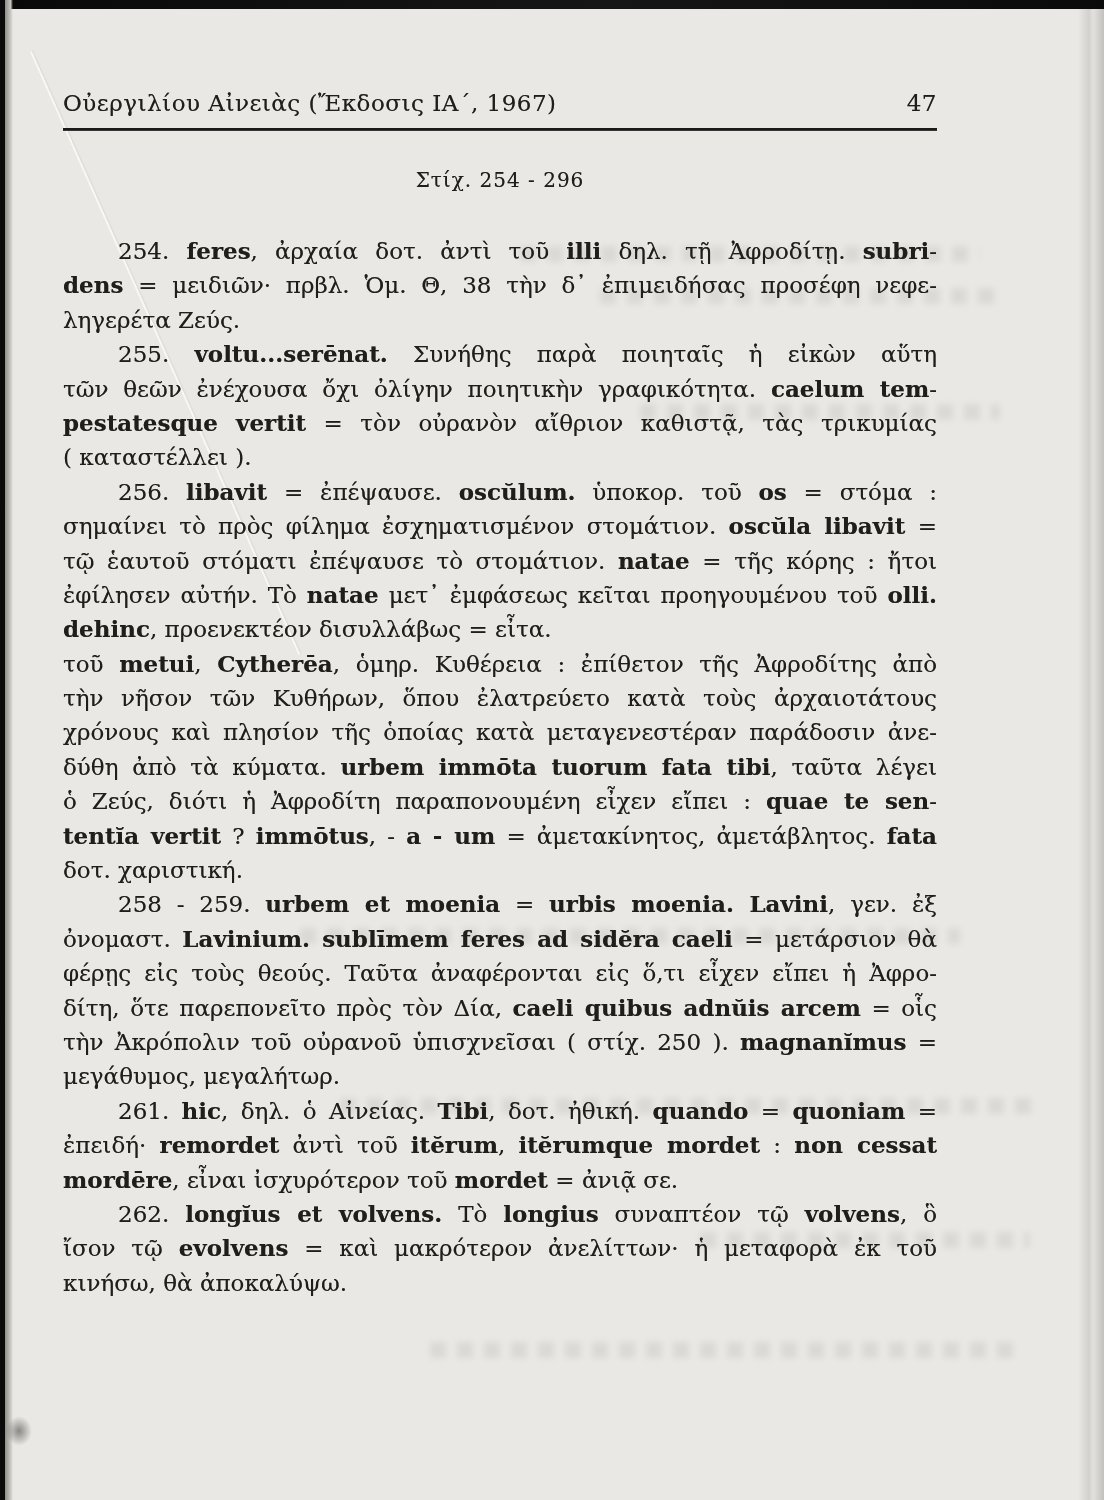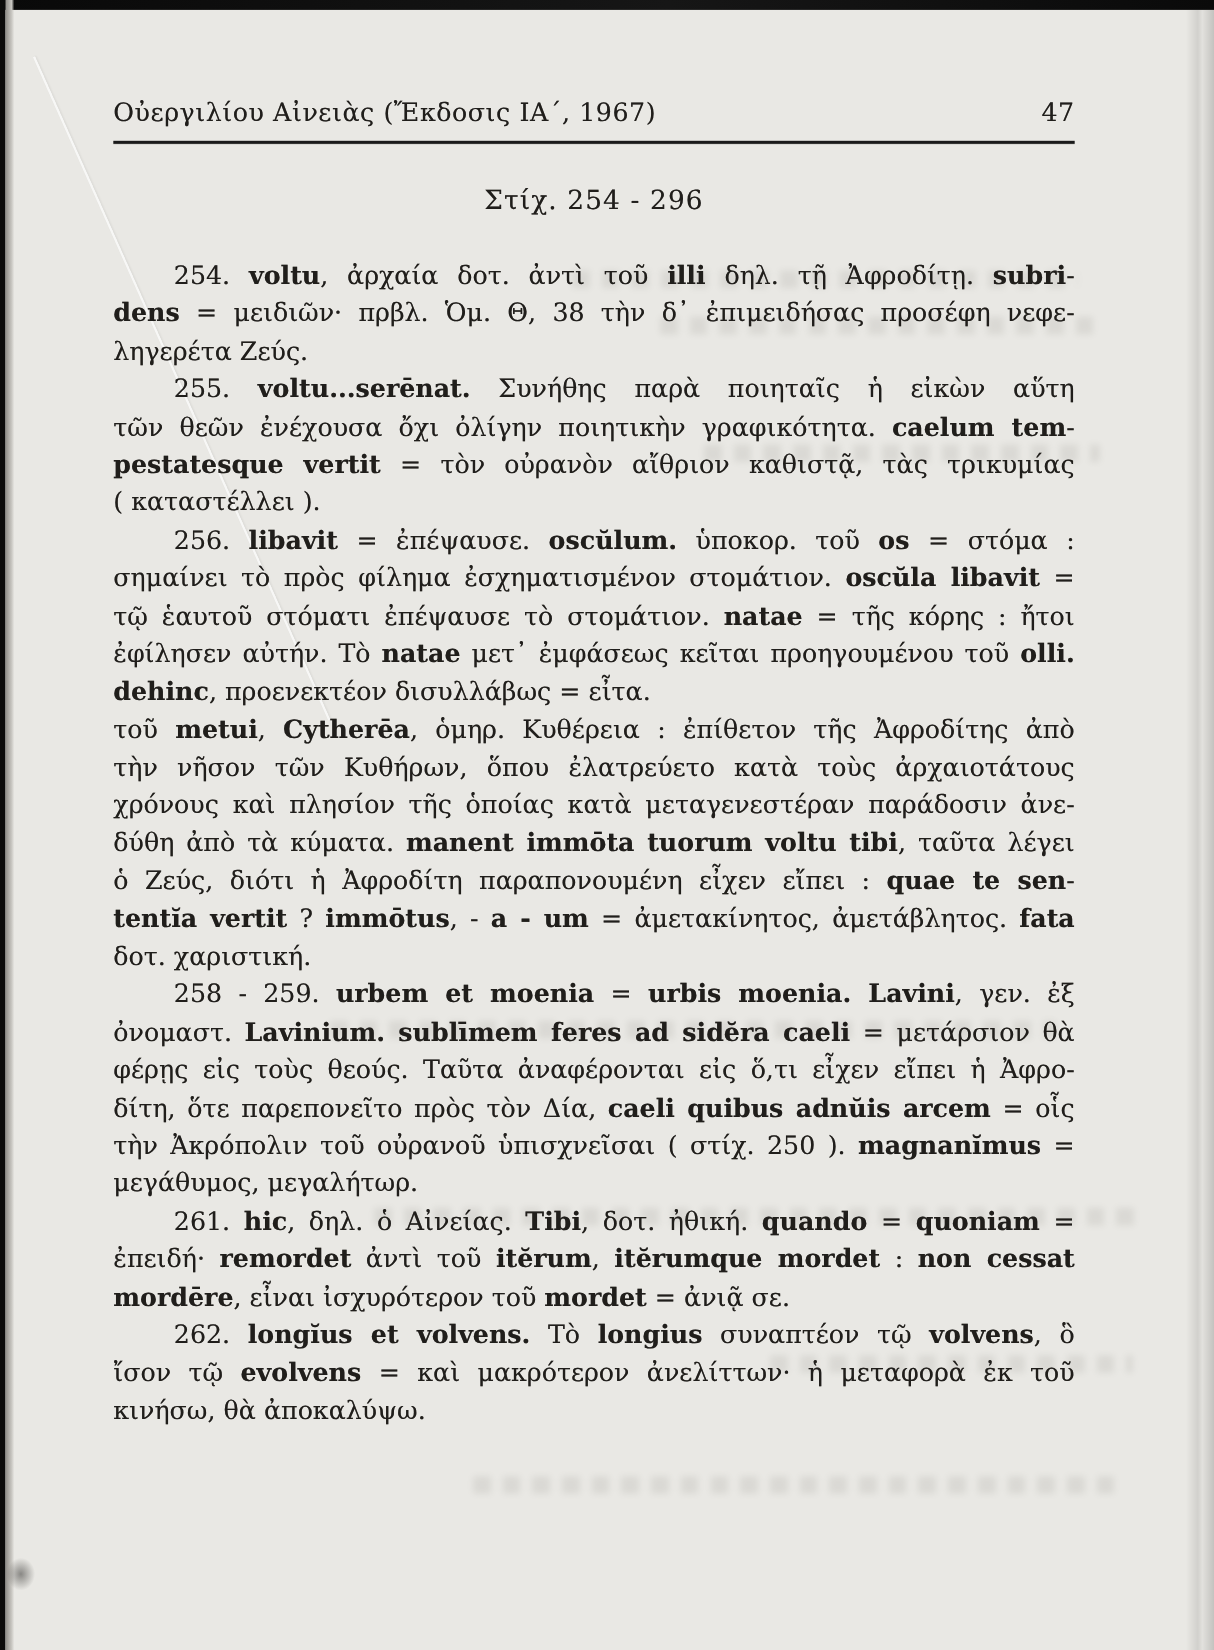--- a/index.html
+++ b/index.html
@@ -36,28 +36,28 @@
   .g1 { left: 520px; top: 246px; width: 460px; }
   .g2 { left: 600px; top: 288px; width: 400px; }
   .g3 { left: 640px; top: 404px; width: 360px; }
   .g4 { left: 300px; top: 928px; width: 660px; }
   .g5 { left: 340px; top: 1098px; width: 700px; }
   .g6 { left: 700px; top: 1232px; width: 330px; }
   .g7 { left: 430px; top: 1342px; width: 590px; }
 
   
   .content { position: absolute; left: 63px; top: 0; width: 874px; height: 1200px;
-    text-shadow: 0 0 0.6px rgba(32,30,27,0.55); margin-left: 40px; }
+    text-shadow: 0 0 0.6px rgba(32,30,27,0.55); }
   .running-header { position: absolute; top: 90px; left: 0; width: 100%;
     display: flex; justify-content: space-between; align-items: baseline;
     font-size: 23px; letter-spacing: 0.5px; }
   .rule { position: absolute; top: 128px; left: 0; width: 100%; height: 3px;
     background: linear-gradient(#1a1a1a, #1a1a1a 60%, #4a4a48); }
   .section-heading { position: absolute; top: 168px; left: 0; width: 100%;
-    text-align: center; font-size: 24px; letter-spacing: 1px; }
+    text-align: center; font-size: 20px; letter-spacing: 1px; }
   .body-text { position: absolute; top: 234px; left: 0; width: 100%; font-size: 23px; }
   .body-text .line { height: 34.4px; line-height: 34.4px;
     text-align: justify; text-align-last: justify; }
   .body-text .line.first { text-indent: 55px; }
   .body-text .line.last { text-align-last: left; }
   .lat { font-weight: bold; }
 </style>
 </head>
 <body>
 
@@ -79,42 +79,42 @@
 
   <div class="content">
     <div class="running-header">
       <span>Οὐεργιλίου Αἰνειὰς (Ἔκδοσις ΙΑ΄, 1967)</span>
       <span>47</span>
     </div>
     <div class="rule"></div>
     <div class="section-heading">Στίχ. 254 - 296</div>
     <div class="body-text">
         <div class="para">
-          <div class="line first">254. <span class="lat">voltu</span>, ἀρχαία δοτ. ἀντὶ τοῦ <span class="lat">illi</span> δηλ. τῇ Ἀφροδίτῃ. <span class="lat">subri</span>-</div>
+          <div class="line first">254. <span class="lat">feres</span>, ἀρχαία δοτ. ἀντὶ τοῦ <span class="lat">illi</span> δηλ. τῇ Ἀφροδίτῃ. <span class="lat">subri</span>-</div>
           <div class="line"><span class="lat">dens</span> = μειδιῶν· πρβλ. Ὁμ. Θ, 38 τὴν δ᾽ ἐπιμειδήσας προσέφη νεφε-</div>
           <div class="line last">ληγερέτα Ζεύς.</div>
         </div>
         <div class="para">
           <div class="line first">255. <span class="lat">voltu...serēnat.</span> Συνήθης παρὰ ποιηταῖς ἡ εἰκὼν αὕτη</div>
           <div class="line">τῶν θεῶν ἐνέχουσα ὄχι ὀλίγην ποιητικὴν γραφικότητα. <span class="lat">caelum tem</span>-</div>
           <div class="line"><span class="lat">pestatesque vertit</span> = τὸν οὐρανὸν αἴθριον καθιστᾷ, τὰς τρικυμίας</div>
           <div class="line last">( καταστέλλει ).</div>
         </div>
         <div class="para">
           <div class="line first">256. <span class="lat">libavit</span> = ἐπέψαυσε. <span class="lat">oscŭlum.</span> ὑποκορ. τοῦ <span class="lat">os</span> = στόμα :</div>
           <div class="line">σημαίνει τὸ πρὸς φίλημα ἐσχηματισμένον στομάτιον. <span class="lat">oscŭla libavit</span> =</div>
           <div class="line">τῷ ἑαυτοῦ στόματι ἐπέψαυσε τὸ στομάτιον. <span class="lat">natae</span> = τῆς κόρης : ἤτοι</div>
           <div class="line">ἐφίλησεν αὐτήν. Τὸ <span class="lat">natae</span> μετ᾽ ἐμφάσεως κεῖται προηγουμένου τοῦ <span class="lat">olli.</span></div>
           <div class="line last"><span class="lat">dehinc</span>, προενεκτέον δισυλλάβως = εἶτα.</div>
         </div>
         <div class="para">
           <div class="line">τοῦ <span class="lat">metui</span>, <span class="lat">Cytherēa</span>, ὁμηρ. Κυθέρεια : ἐπίθετον τῆς Ἀφροδίτης ἀπὸ</div>
           <div class="line">τὴν νῆσον τῶν Κυθήρων, ὅπου ἐλατρεύετο κατὰ τοὺς ἀρχαιοτάτους</div>
           <div class="line">χρόνους καὶ πλησίον τῆς ὁποίας κατὰ μεταγενεστέραν παράδοσιν ἀνε-</div>
-          <div class="line">δύθη ἀπὸ τὰ κύματα. <span class="lat">manent immōta tuorum voltu tibi</span>, ταῦτα λέγει</div>
+          <div class="line">δύθη ἀπὸ τὰ κύματα. <span class="lat">urbem immōta tuorum fata tibi</span>, ταῦτα λέγει</div>
           <div class="line">ὁ Ζεύς, διότι ἡ Ἀφροδίτη παραπονουμένη εἶχεν εἴπει : <span class="lat">quae te sen</span>-</div>
           <div class="line"><span class="lat">tentĭa vertit</span> ? <span class="lat">immōtus</span>, - <span class="lat">a - um</span> = ἀμετακίνητος, ἀμετάβλητος. <span class="lat">fata</span></div>
           <div class="line last">δοτ. χαριστική.</div>
         </div>
         <div class="para">
           <div class="line first">258 - 259. <span class="lat">urbem et moenia</span> = <span class="lat">urbis moenia. Lavini</span>, γεν. ἐξ</div>
           <div class="line">ὀνομαστ. <span class="lat">Lavinium. sublīmem feres ad sidĕra caeli</span> = μετάρσιον θὰ</div>
           <div class="line">φέρῃς εἰς τοὺς θεούς. Ταῦτα ἀναφέρονται εἰς ὅ,τι εἶχεν εἴπει ἡ Ἀφρο-</div>
           <div class="line">δίτη, ὅτε παρεπονεῖτο πρὸς τὸν Δία, <span class="lat">caeli quibus adnŭis arcem</span> = οἷς</div>
           <div class="line">τὴν Ἀκρόπολιν τοῦ οὐρανοῦ ὑπισχνεῖσαι ( στίχ. 250 ). <span class="lat">magnanĭmus</span> =</div>

